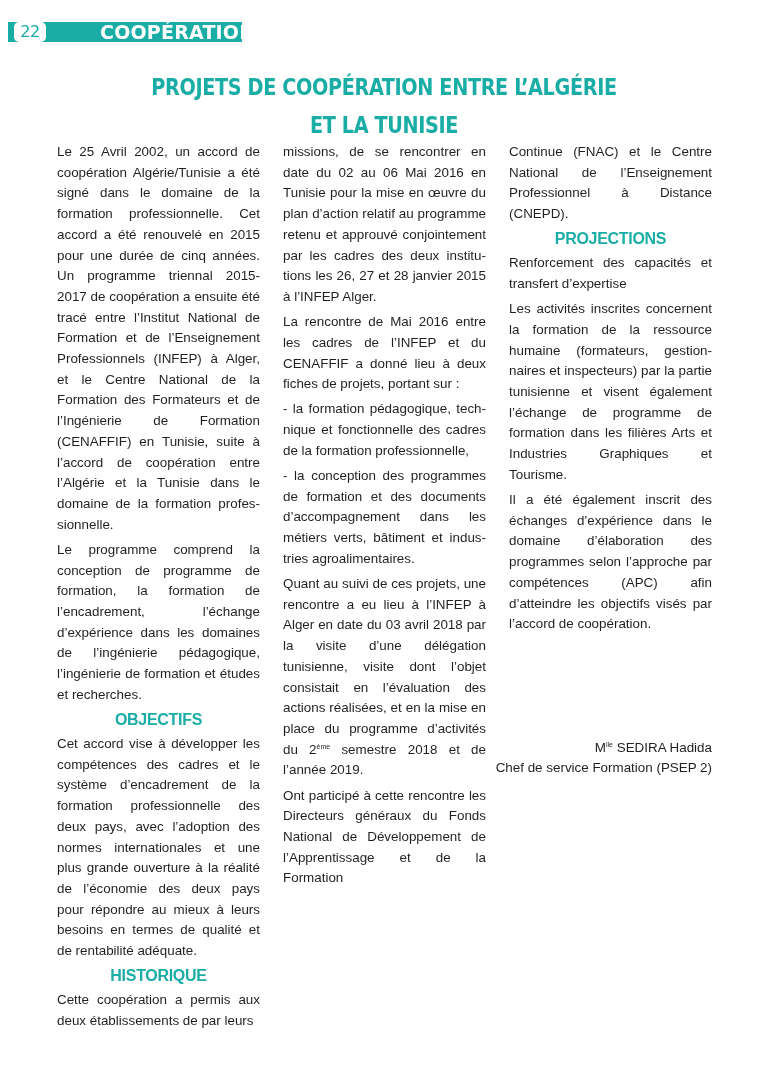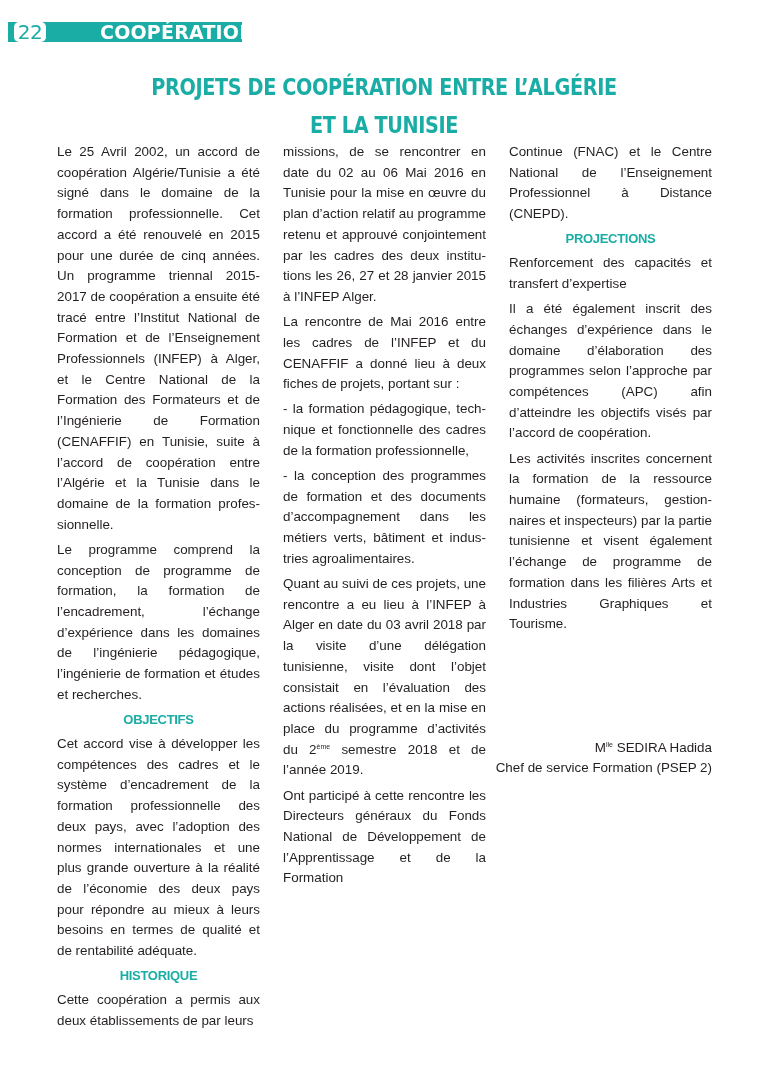--- a/index.html
+++ b/index.html
@@ -10,21 +10,21 @@
     .header-band {
       position: absolute; left: 8px; top: 22px; width: 234px; height: 20px;
       background: #19ada5;
     }
     .page-num-box {
       position: absolute; left: 14px; top: 22px; width: 32px; height: 20px;
       background: #ffffff; border-radius: 5px;
       display: flex; align-items: center; justify-content: center;
     }
     .page-num {
-      font-family: "DejaVu Sans", sans-serif; font-size: 20px; color: #19ada5; line-height: 20px;
+      font-family: "DejaVu Sans", sans-serif; font-size: 16px; color: #19ada5; line-height: 20px;
       letter-spacing: -0.5px;
     }
     .section-label {
       position: absolute; left: 100px; top: 22px; width: 140px; height: 20px;
       font-family: "DejaVu Sans", sans-serif; font-weight: bold; font-size: 19px; color: #ffffff;
       line-height: 21px; letter-spacing: 0.2px; text-align: left;
     }
     .title {
       position: absolute; left: 60px; top: 68px; width: 648px;
       text-align: center; color: #19ada5; font-weight: bold;
@@ -35,21 +35,21 @@
     .col {
       position: absolute; top: 142px; width: 203px;
       font-family: "Liberation Sans", sans-serif; font-size: 13.4px; line-height: 20.7px;
       text-align: justify; hyphens: manual;
     }
     .col1 { left: 57px; }
     .col2 { left: 283px; }
     .col3 { left: 509px; }
     .col p { margin: 0 0 4.5px 0; }
     .subhead {
-      text-align: center; color: #19ada5; font-weight: bold; font-size: 13px;
+      text-align: center; color: #19ada5; font-weight: bold; font-size: 16px;
       line-height: 20px; margin: 0 0 4px 0; letter-spacing: -0.3px;
     }
     .signature {
       position: absolute; left: 490px; top: 738px; width: 222px; text-align: right;
       font-family: "Liberation Sans", sans-serif; font-size: 13.4px; line-height: 20px;
     }
     sup { font-size: 7px; line-height: 0; vertical-align: 5px; }
   </style>
 </head>
 <body>
@@ -80,20 +80,20 @@
   <p>- la formation pédagogique, tech­nique et fonctionnelle des cadres de la formation professionnelle,</p>
   <p>- la conception des programmes de formation et des documents d’accompagnement dans les métiers verts, bâtiment et indus­tries agroalimentaires.</p>
   <p><span>Quant au suivi de ces projets, une rencontre a eu lieu à l’INFEP à Alger en date du 03 avril 2018 par la visite d’une délégation tunisienne, visite dont l’objet consistait en l’évaluation des actions réalisées, et en la mise en place du programme d’activités du 2</span><sup>ème</sup><span> semestre 2018 et de l’année 2019.</span></p>
   <p>Ont participé à cette rencontre les Directeurs généraux du Fonds National de Développement de l’Apprentissage et de la Formation</p>
 </div>
 
 <div class="col col3">
   <p>Continue (FNAC) et le Centre National de l’Enseignement Professionnel à Distance (CNEPD).</p>
   <div class="subhead">PROJECTIONS</div>
   <p>Renforcement des capacités et transfert d’expertise</p>
+  <p>Les activités inscrites concernent la formation de la ressource humaine (formateurs, gestion­naires et inspecteurs) par la partie tunisienne et visent également l’échange de programme de formation dans les filières Arts et Industries Graphiques et Tourisme.</p>
   <p>Il a été également inscrit des échanges d’expérience dans le domaine d’élaboration des programmes selon l’approche par compétences (APC) afin d’atteindre les objectifs visés par l’accord de coopération.</p>
-  <p>Les activités inscrites concernent la formation de la ressource humaine (formateurs, gestion­naires et inspecteurs) par la partie tunisienne et visent également l’échange de programme de formation dans les filières Arts et Industries Graphiques et Tourisme.</p>
 </div>
 
 <div class="signature">
   <div><span>M</span><sup>lle</sup><span> SEDIRA Hadida</span></div>
   <div>Chef de service Formation (PSEP 2)</div>
 </div>
 
 </body></html>

